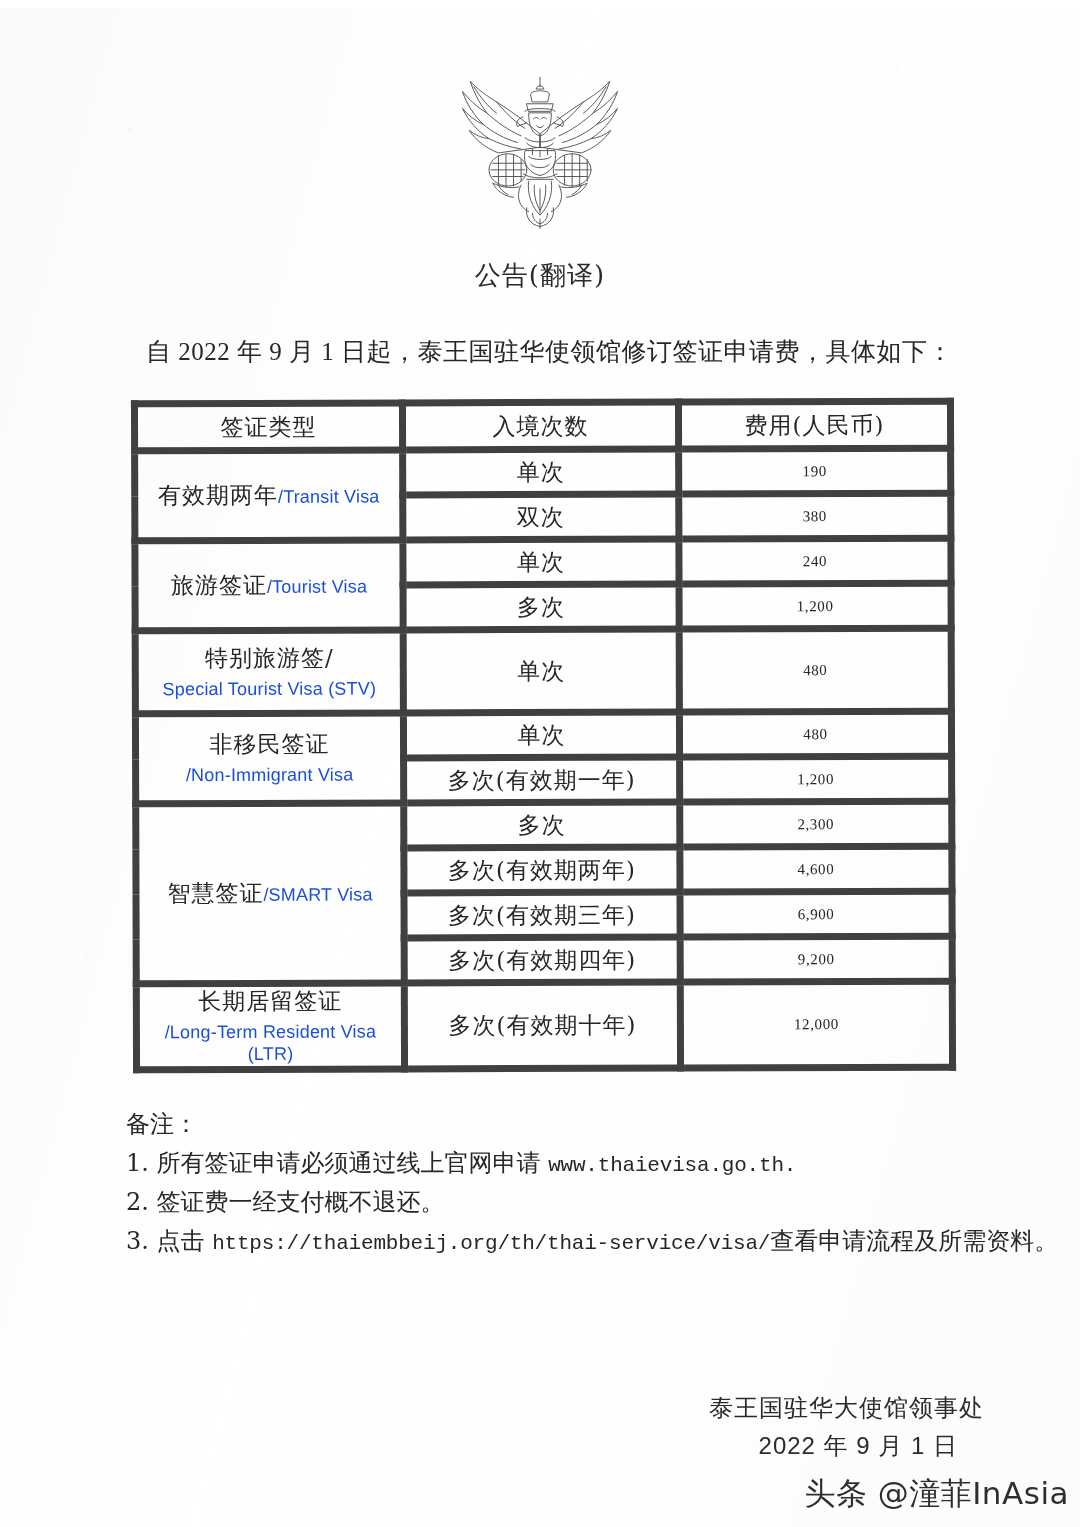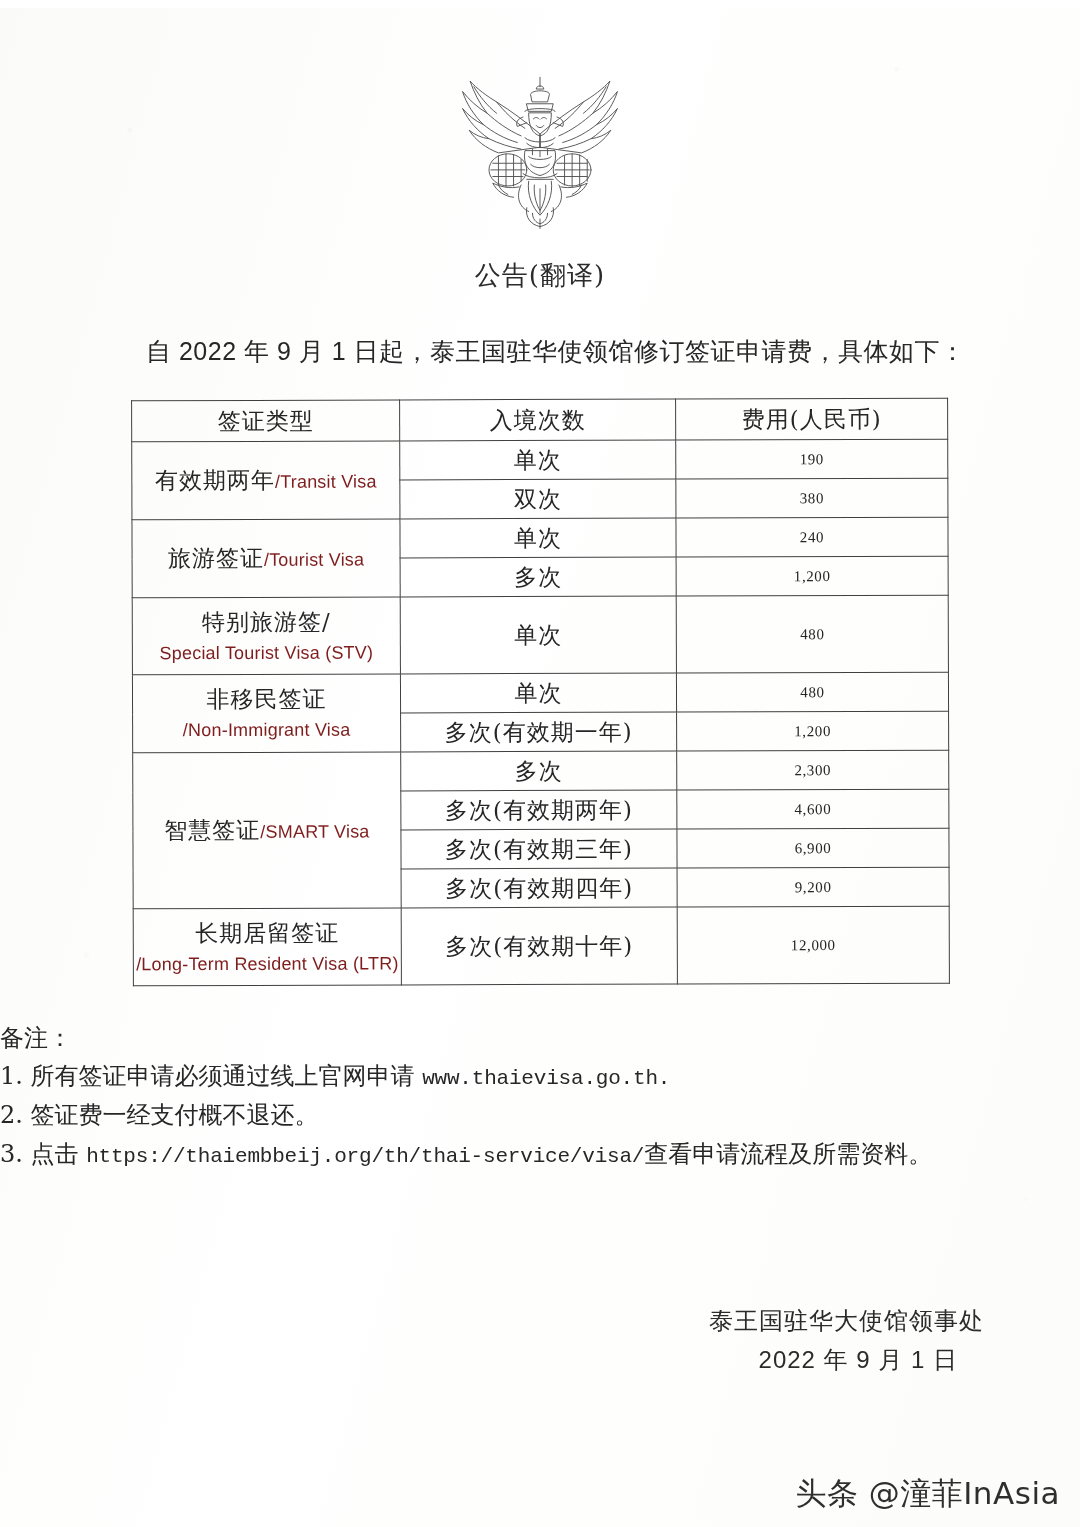--- a/index.html
+++ b/index.html
@@ -62,39 +62,39 @@
   }
 
   
   .intro {
     margin: 40px 0 0 0;
     padding: 0 112px 0 146px;
     font-size: 25px;
     line-height: 1.5;
     letter-spacing: 0.5px;
     color: #272727;
-    font-family: Liberation Sans, sans-serif;
+    font-family: Liberation Serif, serif;
   }
 
   
   .table-wrap {
     margin: 28px auto 0 auto;
     width: 816px;
     
     transform: rotate(-0.18deg);
   }
   table.fee-table {
     width: 100%;
     border-collapse: collapse;
     table-layout: fixed;
     background: transparent;
   }
   table.fee-table th,
   table.fee-table td {
-    border: 1px solid #404040;
+    border: 7px solid #404040;
     padding: 0;
     vertical-align: middle;
     text-align: center;
     color: #262626;
   }
   table.fee-table col.c-type  { width: 268px; }
   table.fee-table col.c-entry { width: 276px; }
   table.fee-table col.c-fee   { width: 272px; }
 
   th.hd {
@@ -109,21 +109,21 @@
     height: 38px;
     font-size: 23px;
     line-height: 1.25;
     padding: 4px 6px;
     font-family: "DejaVu Serif", "Liberation Serif", serif;
   }
   td.type-cell .cn { letter-spacing: 1px; }
   td.type-cell .en {
     font-family: "Liberation Sans", "DejaVu Sans", sans-serif;
     font-size: 18px;
-    color: #7f1d1d;
+    color: #1d4ed8;
     letter-spacing: 0.2px;
   }
   td.type-cell.two-line .en {
     display: block;
     margin-top: 5px;
   }
 
   td.entry-cell {
     height: 38px;
     font-size: 23px;
@@ -139,20 +139,21 @@
     letter-spacing: 0.6px;
     color: #2e2e2e;
     font-family: "Liberation Serif", "DejaVu Serif", serif;
     padding: 3px 4px;
   }
   tr.xtall td { height: 76px; }
 
   
   .notes {
     margin: 34px 0 0 0;
+    padding-left: 126px;
     padding-right: 60px;
     font-size: 24px;
     line-height: 1.62;
     color: #272727;
     font-family: "DejaVu Serif", "Liberation Serif", serif;
   }
   .notes .note-line { white-space: nowrap; }
   .notes .mono {
     font-family: "Liberation Mono", "DejaVu Sans Mono", monospace;
     font-size: 21px;
@@ -171,21 +172,21 @@
     font-family: "DejaVu Serif", "Liberation Serif", serif;
   }
   .signature .sig-date {
     padding-right: 26px;
     font-family: Liberation Sans, sans-serif;
   }
 
   
   .watermark {
     position: absolute;
-    right: 20px;
+    right: 11px;
     bottom: 20px;
     font-size: 31px;
     color: #1d1d1d;
     font-family: "DejaVu Sans", "Liberation Sans", sans-serif;
     letter-spacing: 0.5px;
     opacity: 0.92;
     z-index: 2;
     white-space: nowrap;
   }
 </style>

